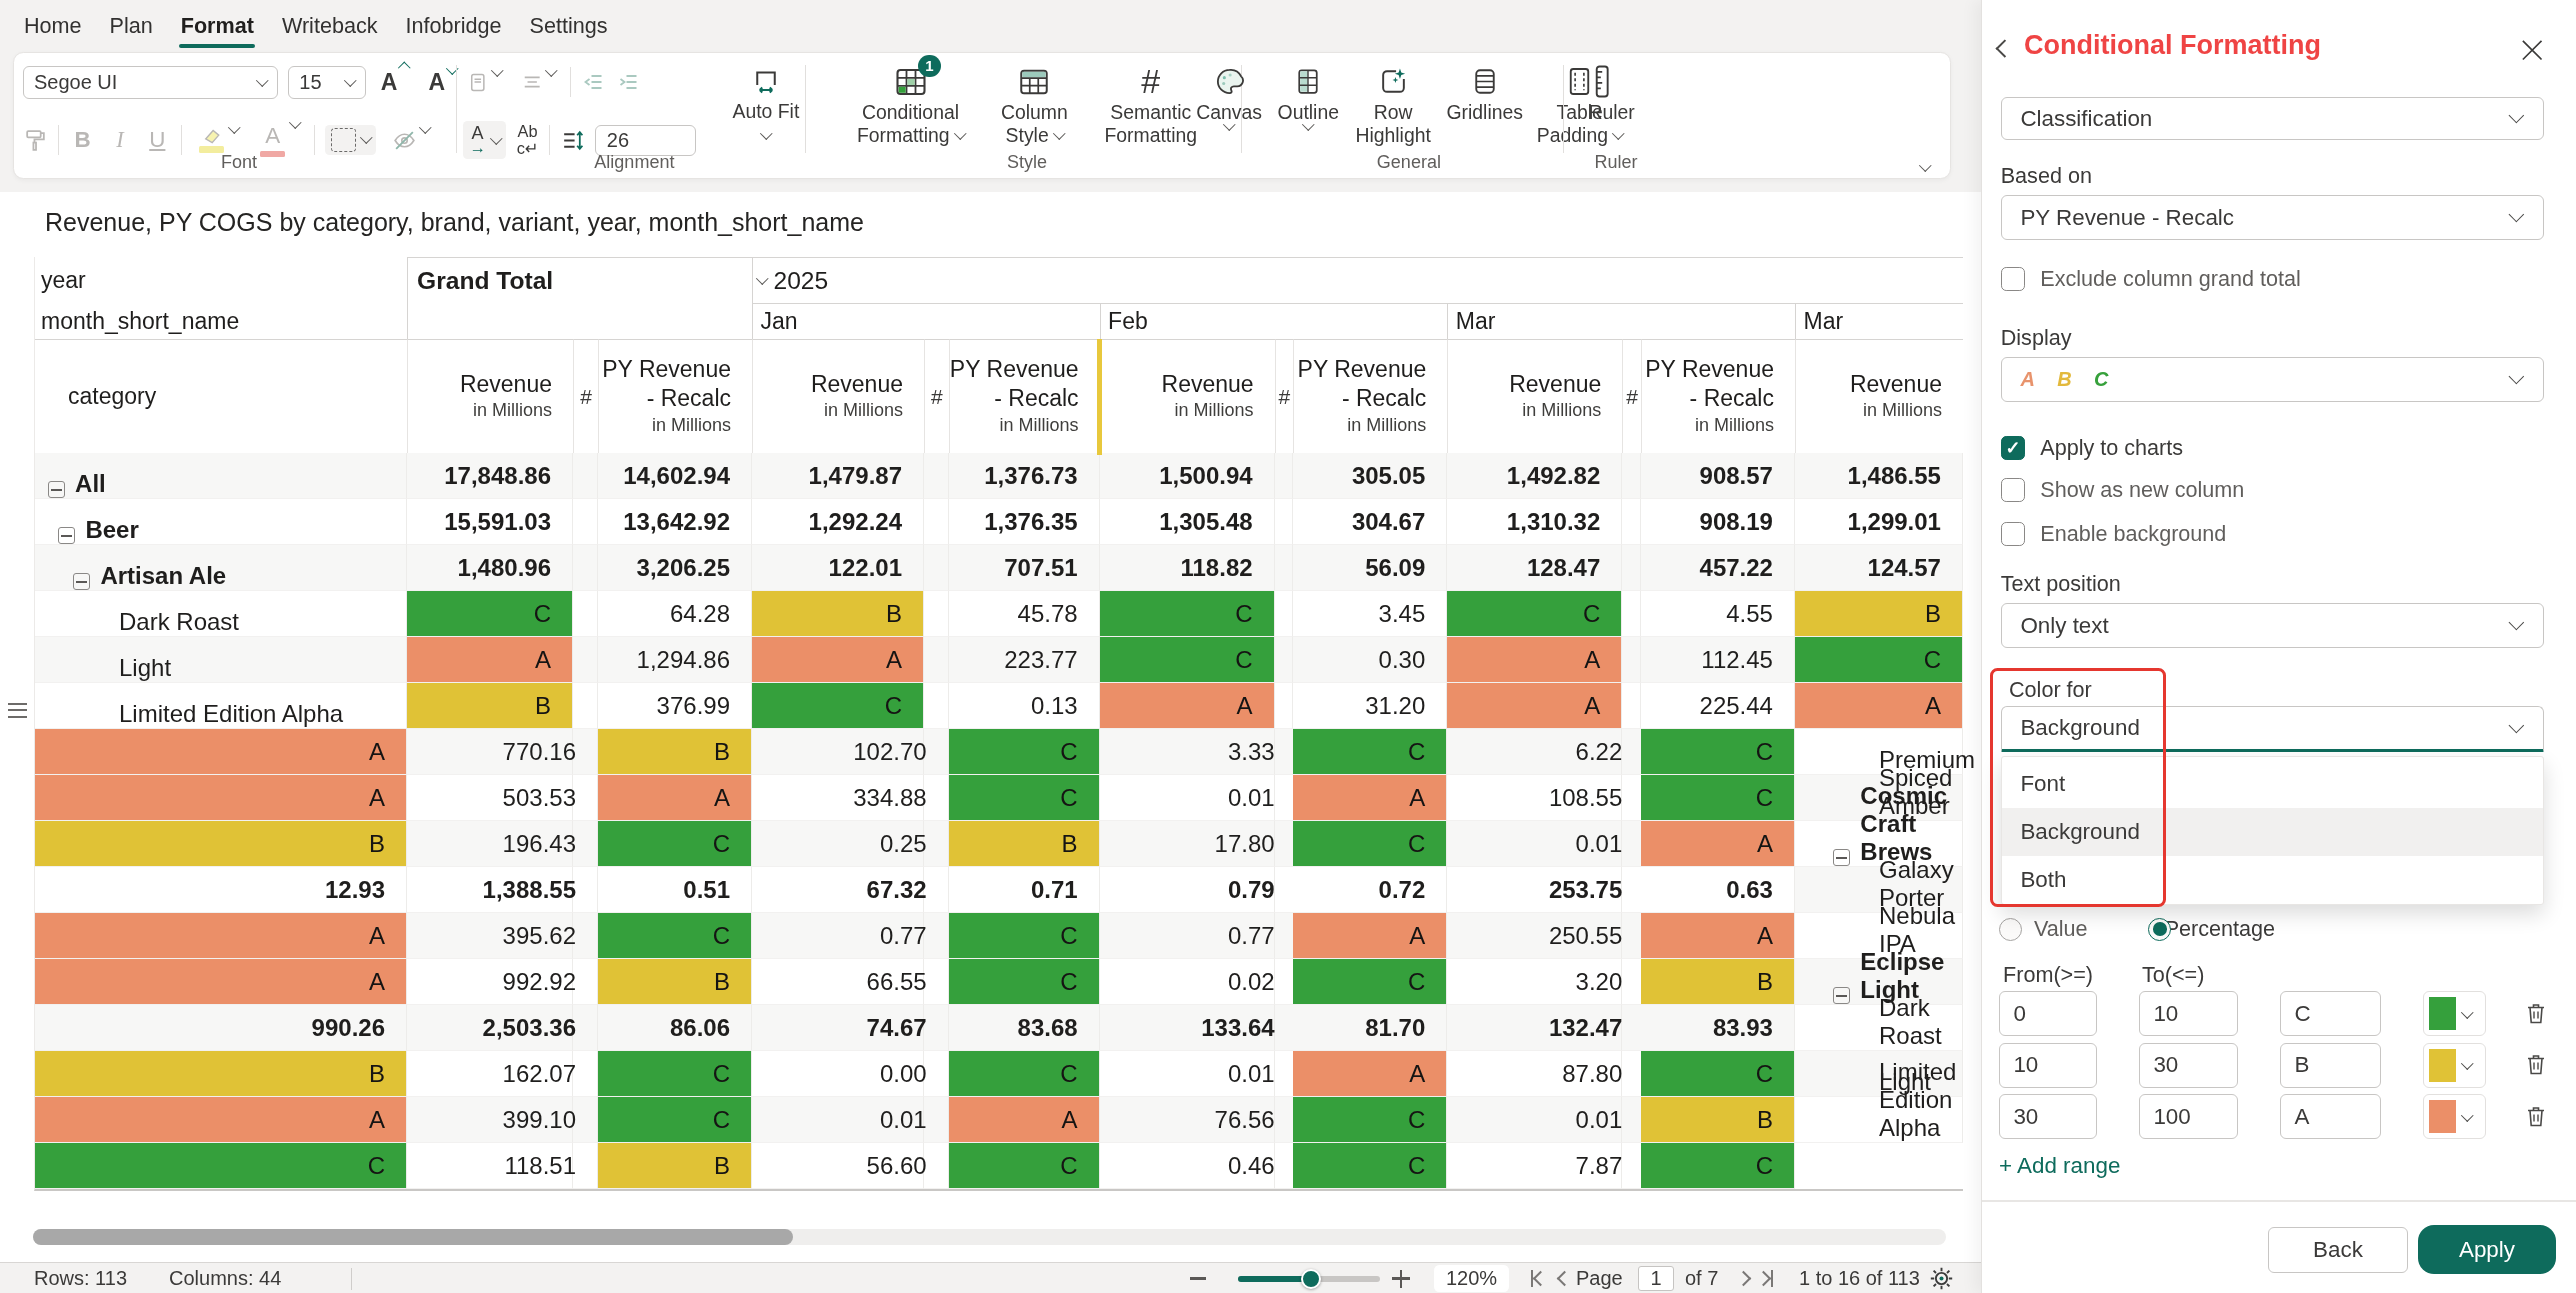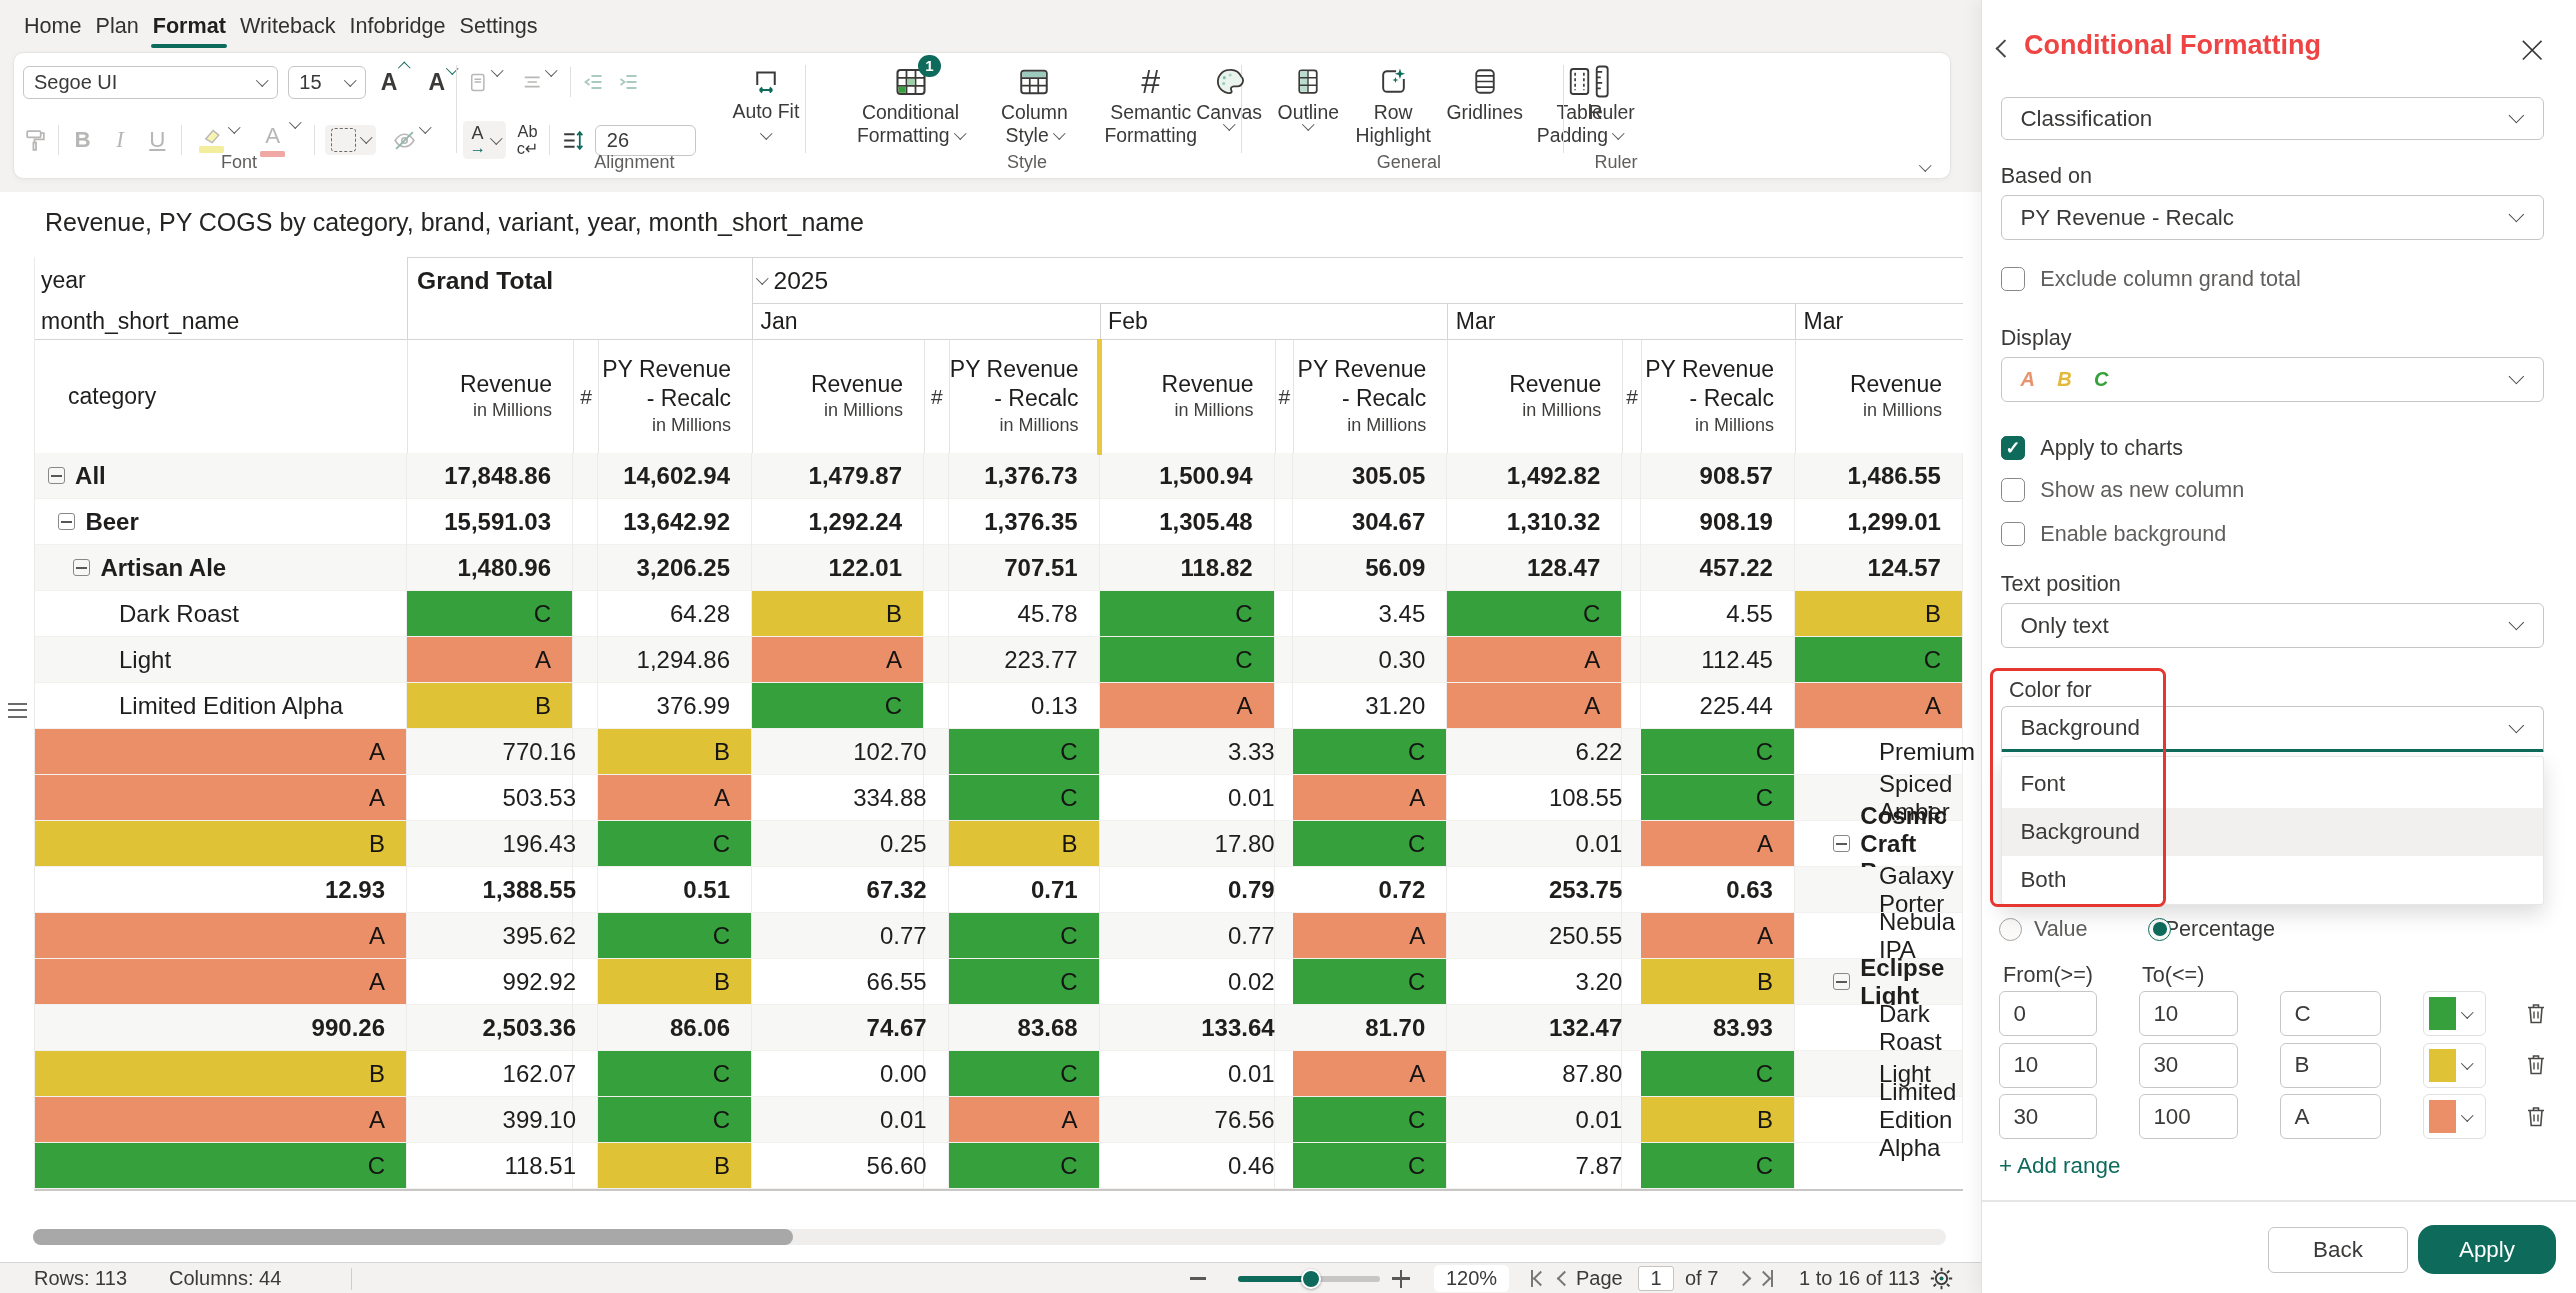--- a/index.html
+++ b/index.html
@@ -1,21 +1,21 @@
 <!DOCTYPE html>
 <html style="font-size:12px"><head>
 <meta charset="utf-8">
 <style>
   html,body{margin:0;padding:0;}
   body{width:2576px;height:1294px;position:relative;background:#fff;overflow:hidden;
        font-family:"Liberation Sans",sans-serif;color:#323130;}
   
   .topchrome{position:absolute;left:0;top:0;width:1981px;height:192px;background:#f3f2f1;}
   .menubar{position:absolute;left:0;top:0;width:100%;height:52px;display:flex;align-items:center;}
-  .menuitems{display:flex;margin-left:22.4px;gap:11px;align-items:center;}
+  .menuitems{display:flex;margin-left:22.4px;gap:25px;align-items:center;}
   .mi{font-size:21.6px;color:#323130;padding:3px 1.5px;position:relative;cursor:pointer;}
   .mi.active{font-weight:700;color:#201f1e;}
   .mi.active::after{content:'';position:absolute;left:0;right:0;bottom:-6px;height:3.7px;border-radius:2.2px;background:#0E6B5C;}
   .topbtns{position:absolute;right:1981px;top:15px;}
   
   .ribbon{position:absolute;left:13.4px;top:52px;width:1936px;height:125px;background:#fff;
           border:0.7px solid #e6e4e2;border-radius:10.4px;box-shadow:0 1.5px 4.5px rgba(0,0,0,.04);}
   .rgroup{position:absolute;top:0;height:100%;}
   .g-font{left:8.2px;width:433px;} .g-align{left:449px;width:342px;}
   .g-style{left:800px;width:425px;} .g-general{left:1240px;width:309px;} .g-ruler{left:1559px;width:112px;}
@@ -67,21 +67,21 @@
       justify-content:center;padding-right:21px;text-align:right;}
   .hC.cat{border-left:none;align-items:flex-start;padding-left:33px;text-align:left;}
   .hC .m1{line-height:1.25;} .hC .m2{font-size:18px;color:#3f3e3c;line-height:1.4;}
   .hC.hash{padding-right:0;align-items:center;} .hC.hash .mh{font-size:21px;color:#3b3a39;}
   .ymark{position:relative;} .ymark::after{content:'';position:absolute;right:-2.2px;top:-1.5px;bottom:-2.2px;width:5.2px;background:#E8C83C;}
   .dc{border-right:0.7px solid #edecea;border-bottom:0.7px solid #f2f1f0;font-size:24px;}
   .dc.odd{background:#f7f7f6;}
   .dc.num{justify-content:flex-end;padding-right:21px;}
   .dc.let{justify-content:flex-end;padding-right:21px;color:#151413;}
   .dc.bn{font-weight:600;}
-  .rowhead{cursor:pointer;}
+  .rowhead{cursor:pointer;align-items:flex-end;}
   .rowhead.b{font-weight:700;}
   .lvl0{padding-left:12.7px;} .lvl1{padding-left:23px;} .lvl2{padding-left:38px;} .lvl3{padding-left:84px;}
   .xbox{width:17px;height:17px;border:1.5px solid #8a8886;border-radius:3px;position:relative;margin-right:10.4px;flex:none;box-sizing:border-box;}
   .xbox::after{content:'';position:absolute;left:2.2px;right:2.2px;top:50%;height:1.9px;margin-top:-0.7px;background:#5a5856;}
   .hscroll{position:absolute;left:33px;top:1037px;width:1913px;height:16.4px;border-radius:8.2px;background:#efeeed;}
   .hthumb{position:absolute;left:0;top:0;height:16.4px;width:760px;border-radius:8.2px;background:#a8a8a8;cursor:pointer;}
   
   .statusbar{position:absolute;left:0;top:1262px;width:1981px;height:31px;background:#f3f2f1;
              border-top:1.5px solid #d8d6d4;font-size:20px;color:#3b3a39;}
   .sb{position:absolute;top:0;height:31px;display:flex;align-items:center;}

